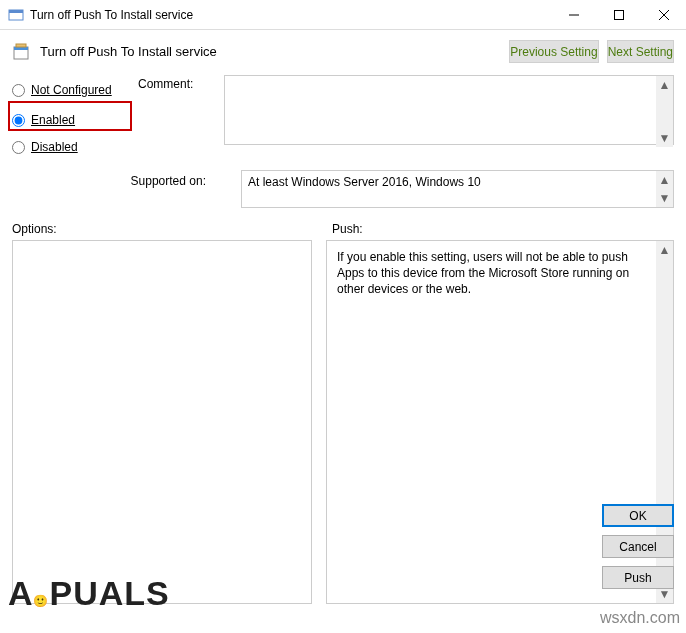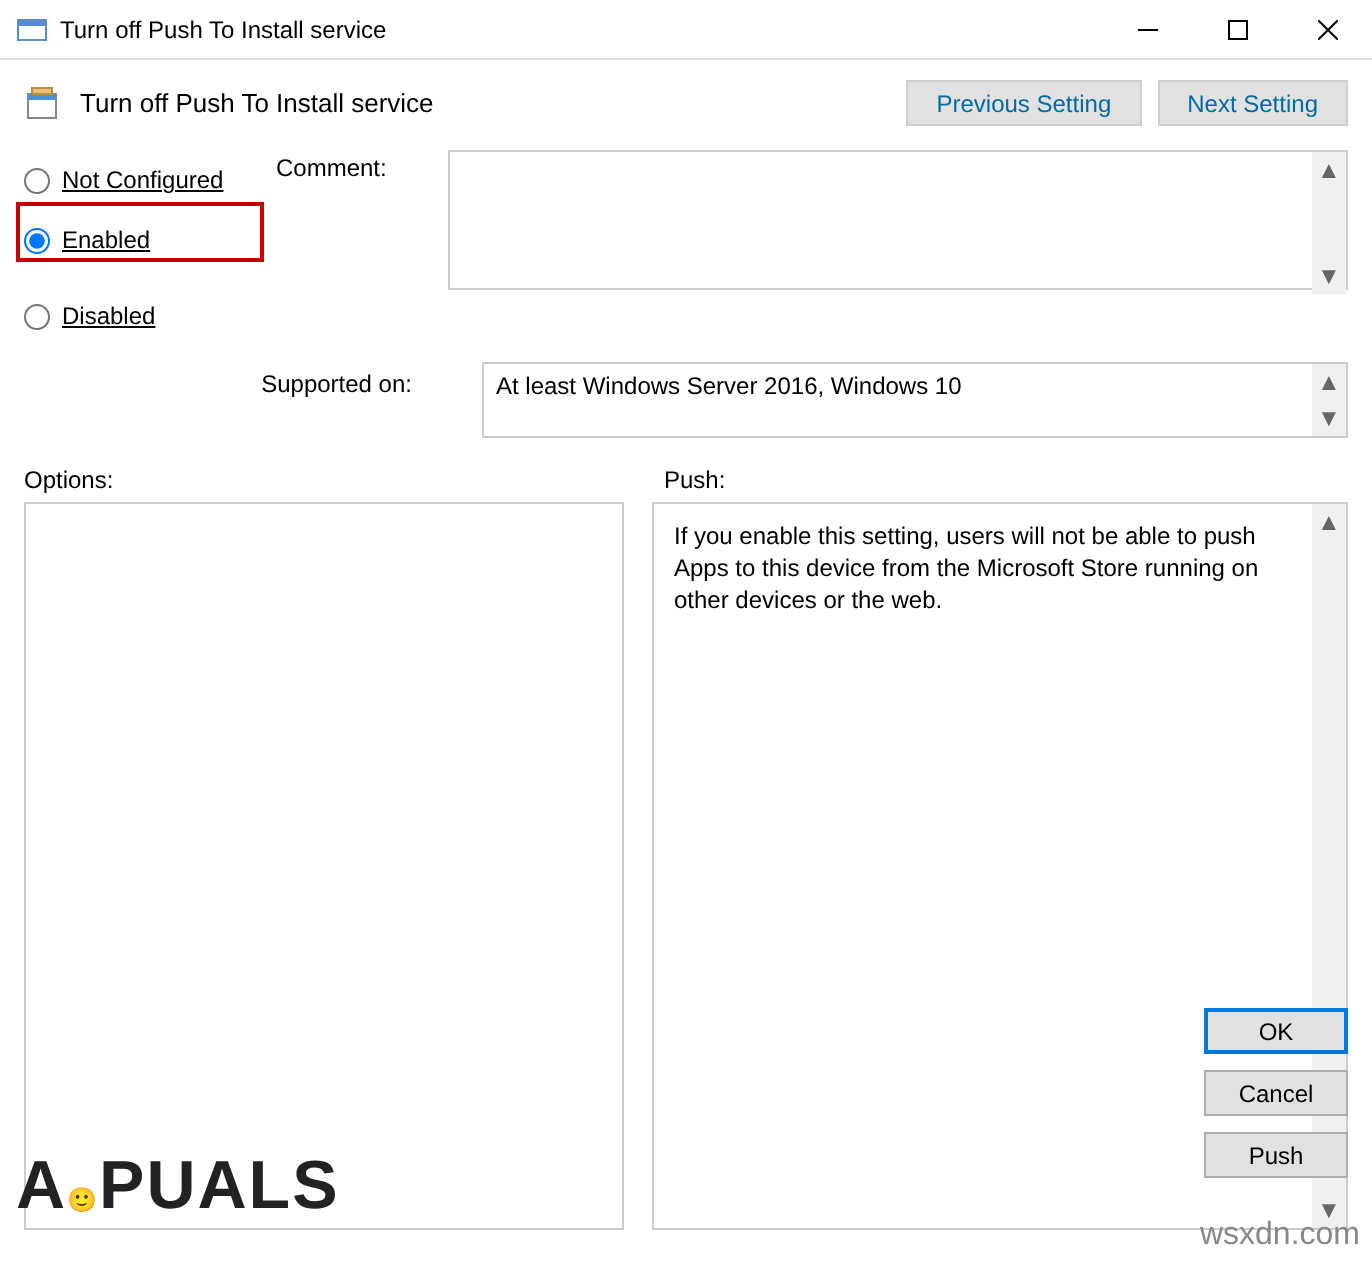--- a/index.html
+++ b/index.html
@@ -6,27 +6,27 @@
 body { margin: 0; background: #fff; width: 686px; height: 633px; position: relative; overflow: hidden; }
 
 .titlebar { height: 30px; border-bottom: 1px solid #ddd; display: flex; align-items: center; padding-left: 8px; }
 .tb-icon { width: 16px; height: 16px; margin-right: 6px; }
 .tb-title { flex: 1; }
 .tb-btn { width: 45px; height: 29px; display: flex; align-items: center; justify-content: center; }
 
 .header-row { display: flex; align-items: center; padding: 10px 12px 6px 12px; }
 .header-icon { width: 20px; height: 20px; margin-right: 8px; }
 .header-title { flex: 1; font-size: 13px; }
-.nav-btn { height: 23px; padding: 0 14px; background: #e1e1e1; border: 1px solid #d0d0d0; color: #0369a1; margin-left: 8px; cursor: default; }
+.nav-btn { height: 23px; padding: 0 0; background: #e1e1e1; border: 1px solid #d0d0d0; color: #4d7c0f; margin-left: 8px; cursor: default; }
 
 .upper-grid { display: grid; grid-template-columns: 120px 80px 1fr; padding: 6px 12px 4px 12px; column-gap: 6px; align-items: start; }
 .radio-col { grid-column: 1; }
 .radio-item { display: flex; align-items: flex-end; height: 22px; margin-bottom: 8px; text-decoration: underline; }
 .radio-item input { margin: 0 6px 0 0; }
-.enabled-highlight { border: 2px solid #c70000; padding: 2px 14px 2px 2px; margin-left: -4px; margin-top: -4px; margin-bottom: 12px; }
+.enabled-highlight { border: 2px solid #c70000; padding: 2px 14px 2px 2px; margin-left: -4px; margin-top: -4px; margin-bottom: 1px; }
 .lbl-col { grid-column: 2; padding-top: 2px; }
 .field-col { grid-column: 3; }
 
 .comment-box { width: 100%; height: 70px; border: 1px solid #ccc; resize: none; padding: 4px 18px 4px 6px; position: relative; }
 .box-wrap { position: relative; }
 .vscroll-hint { position: absolute; right: 1px; top: 1px; bottom: 1px; width: 17px; background: #f0f0f0; display: flex; flex-direction: column; justify-content: space-between; align-items: center; font-size: 8px; color: #666; }
 .vscroll-hint span { padding: 2px 0; }
 
 .supported-row { display: grid; grid-template-columns: 200px 1fr; padding: 4px 12px 8px 12px; align-items: start; column-gap: 6px; gap: 29px; }
 .supported-lbl { text-align: right; padding-right: 6px; padding-top: 4px; }

